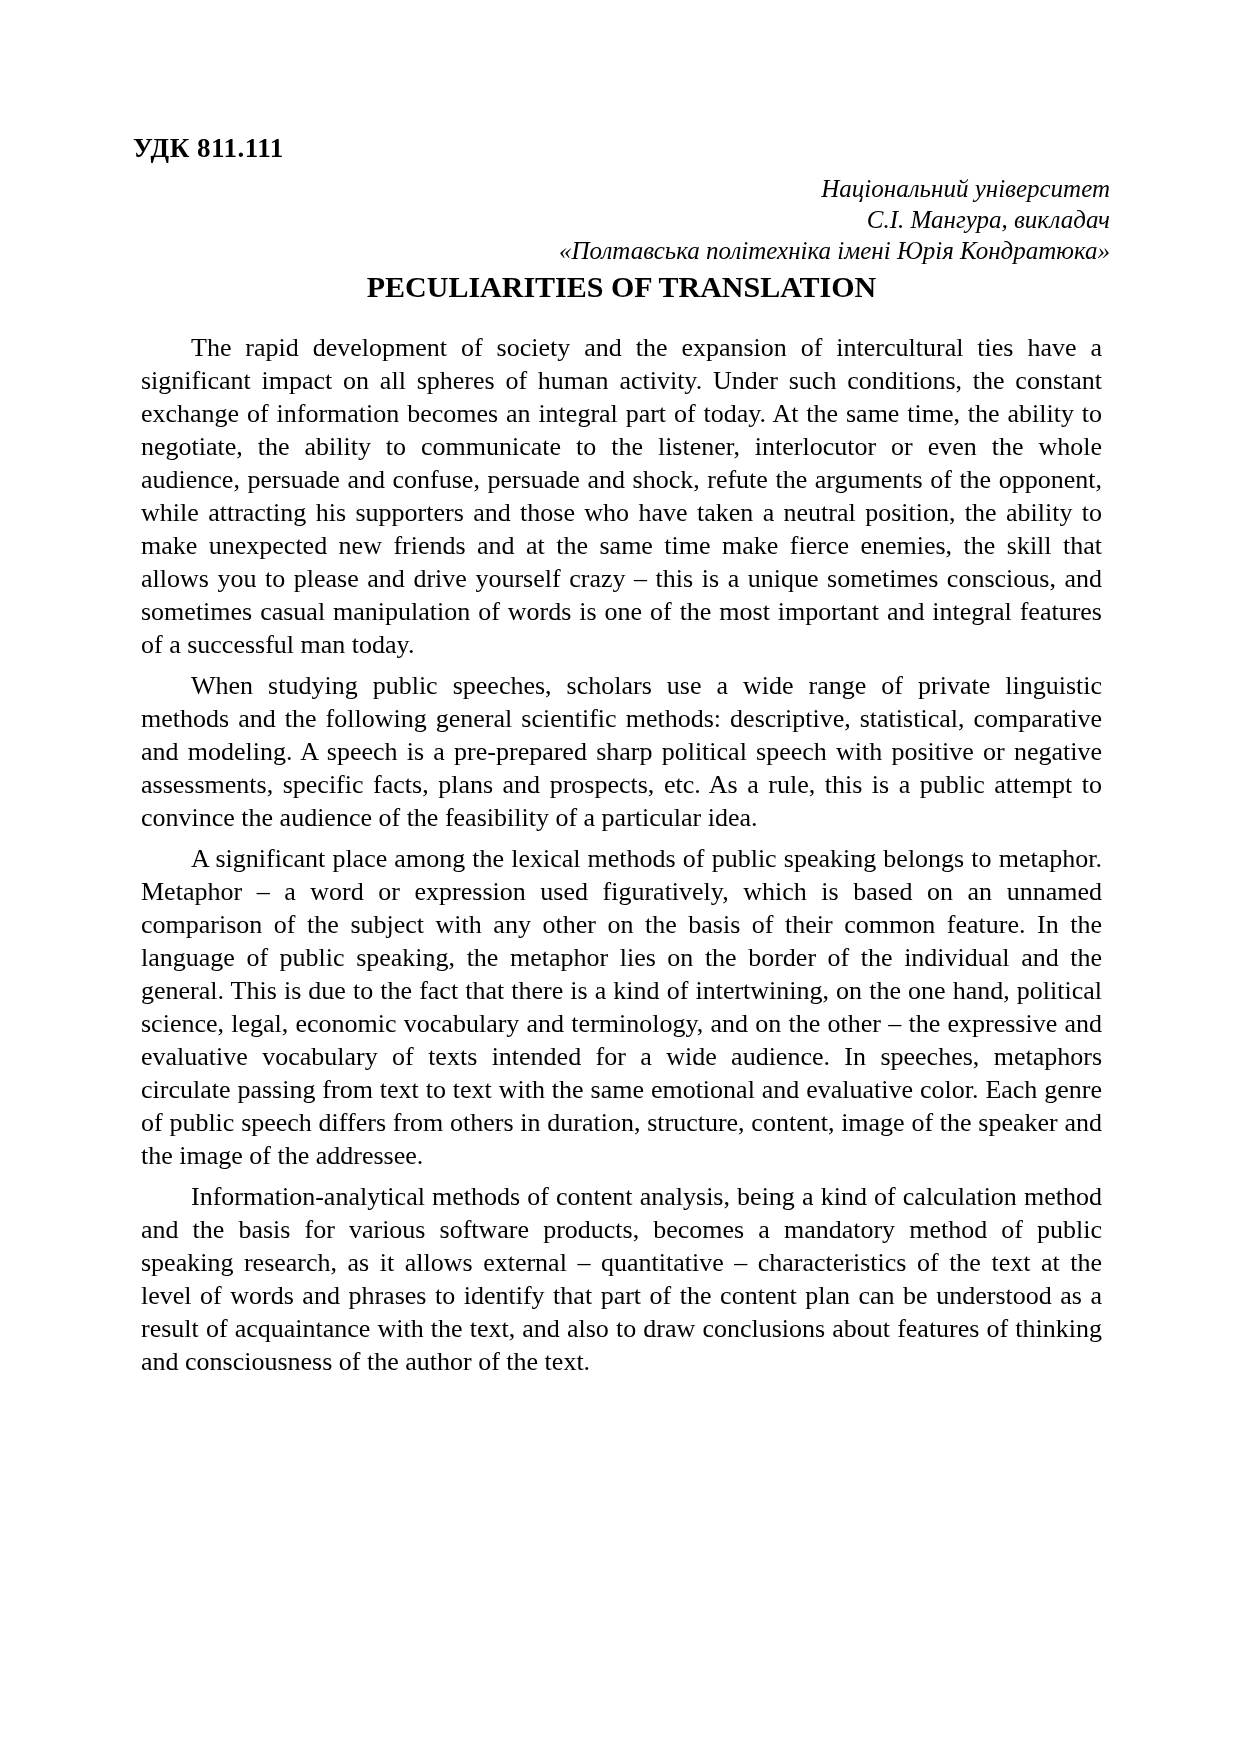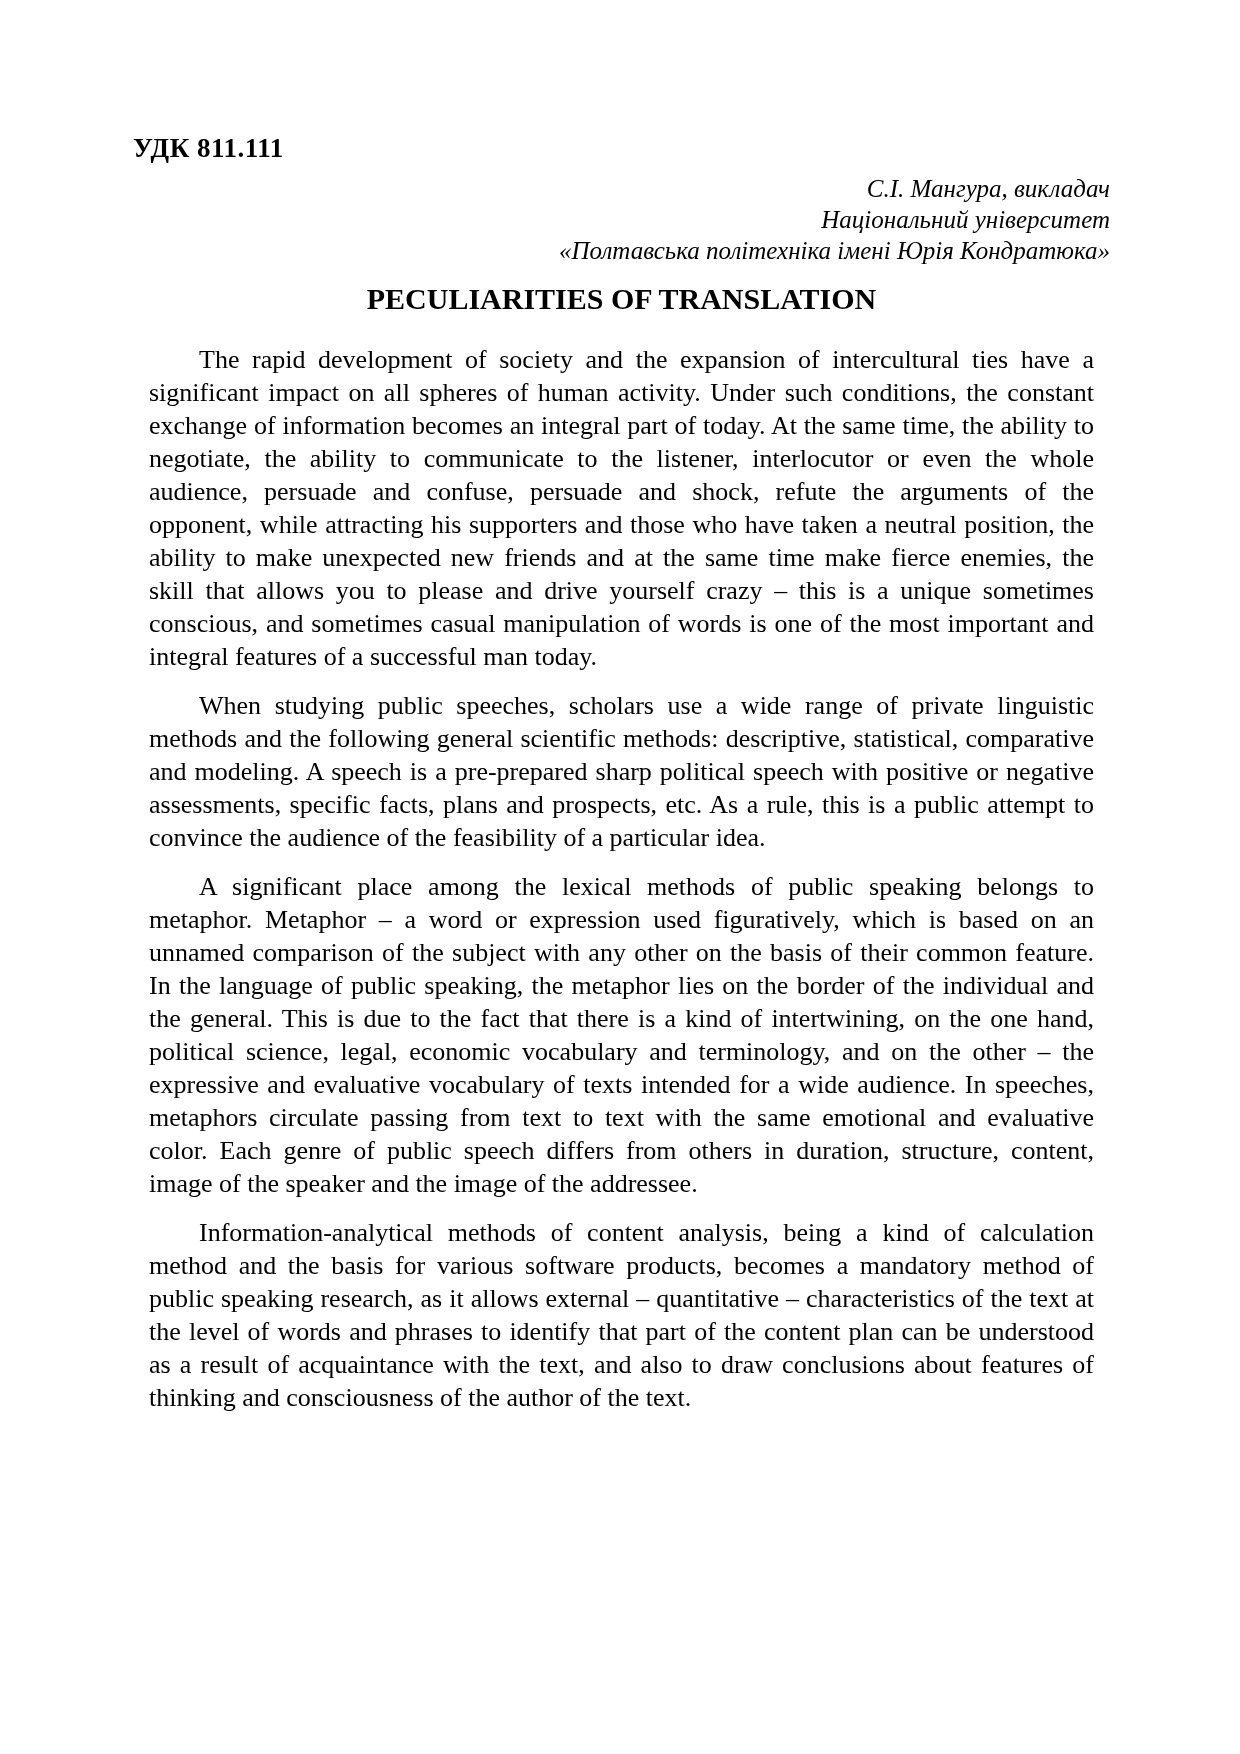--- a/index.html
+++ b/index.html
@@ -29,55 +29,55 @@
     font-style: italic;
     font-size: 25px;
     line-height: 31px;
     margin-top: 8px;
   }
   .title {
     text-align: center;
     font-weight: bold;
     font-size: 30px;
     line-height: 37px;
-    margin: 14px 0 0 0;
+    margin: 2px 0 0 0;
   }
   .title-line {
     display: block;
   }
   .body-text {
     margin-top: 26px;
     font-size: 26px;
     line-height: 33px;
     text-align: justify;
   }
   .body-text p {
-    margin: 16px;
+    margin: 8px;
     text-indent: 50px;
   }
   .footer {
     position: absolute;
     left: 0;
     right: 0;
     top: 1682px;
     text-align: left;
     font-size: 27px;
     line-height: 33px;
   }
 </style>
 </head>
 <body>
 
 <div class="page">
 
   <div class="udk">УДК 811.111</div>
 
   <div class="author-block">
+    <div>Національний університет</div>
     <div>С.І. Мангура, викладач</div>
-    <div>Національний університет</div>
     <div>«Полтавська політехніка імені Юрія Кондратюка»</div>
   </div>
 
   <h1 class="title">
     <span class="title-line">PECULIARITIES OF TRANSLATION</span>
   </h1>
 
   <div class="body-text">
     <p>The rapid development of society and the expansion of intercultural ties have a significant impact on all spheres of human activity. Under such conditions, the constant exchange of information becomes an integral part of today. At the same time, the ability to negotiate, the ability to communicate to the listener, interlocutor or even the whole audience, persuade and confuse, persuade and shock, refute the arguments of the opponent, while attracting his supporters and those who have taken a neutral position, the ability to make unexpected new friends and at the same time make fierce enemies, the skill that allows you to please and drive yourself crazy – this is a unique sometimes conscious, and sometimes casual manipulation of words is one of the most important and integral features of a successful man today.</p>
     <p>When studying public speeches, scholars use a wide range of private linguistic methods and the following general scientific methods: descriptive, statistical, comparative and modeling. A speech is a pre-prepared sharp political speech with positive or negative assessments, specific facts, plans and prospects, etc. As a rule, this is a public attempt to convince the audience of the feasibility of a particular idea.</p>

